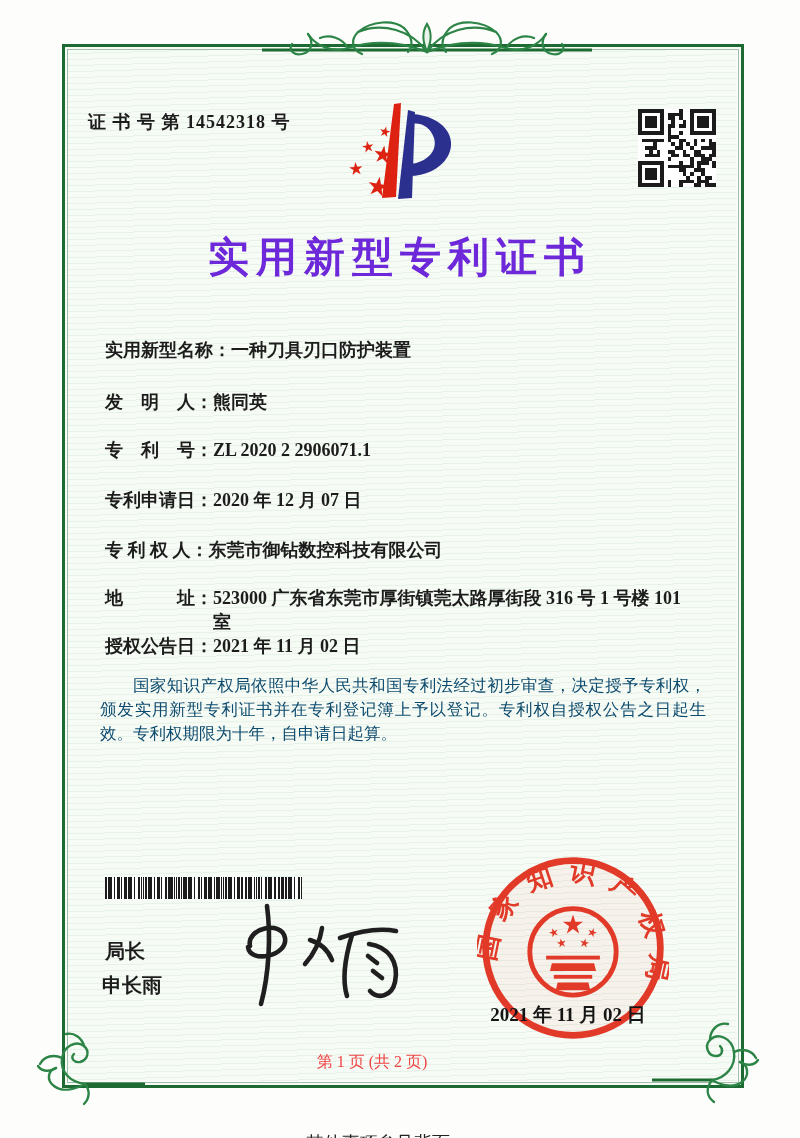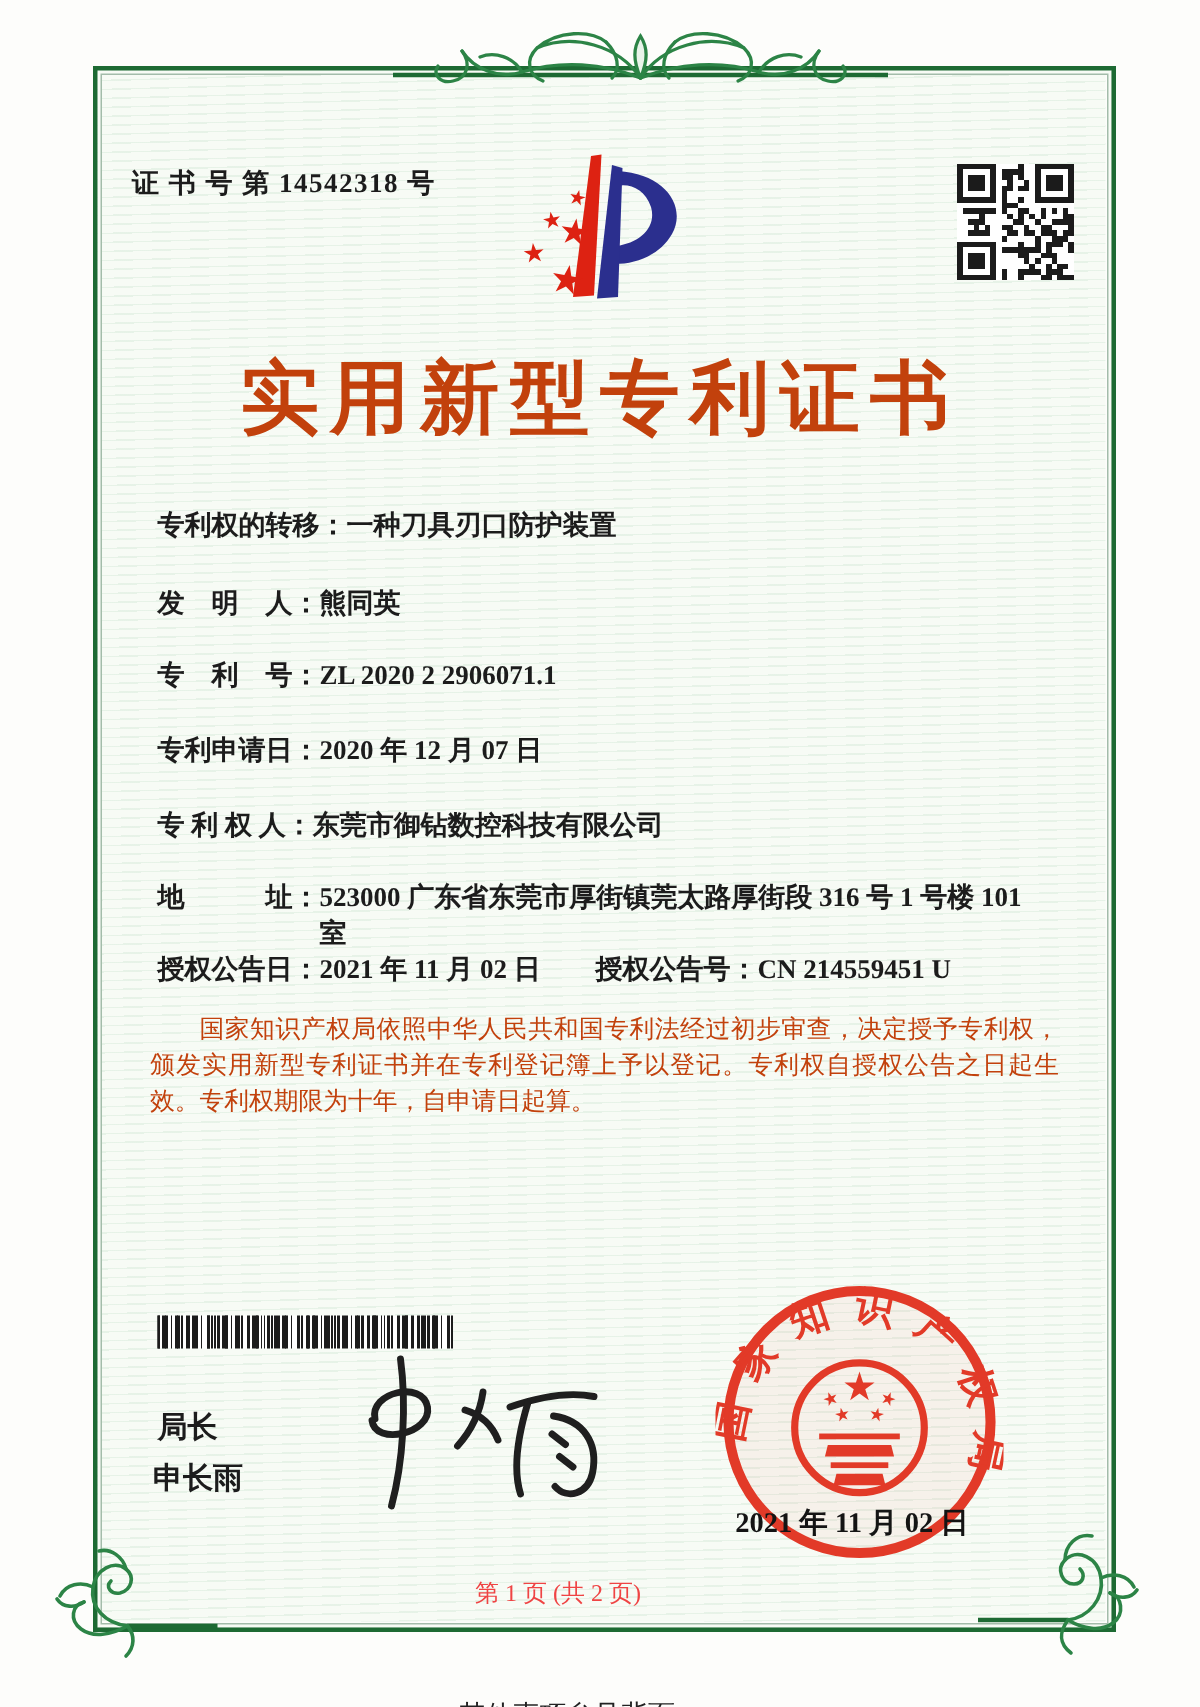--- a/index.html
+++ b/index.html
@@ -21,30 +21,30 @@
     border:3px solid #1d6a33;
     box-shadow:inset 0 0 0 2px #f7fbf5, inset 0 0 0 3px #a3bcaa;
     pointer-events:none;
   }
   .abs{position:absolute;}
   .cert-no{
     left:88px;top:110px;font-size:18px;font-weight:bold;letter-spacing:1px;
   }
   .title{
     left:0;top:230px;width:800px;text-align:center;
-    font-size:53px;font-weight:bold;letter-spacing:7px;color:#c2410c;
+    font-size:41px;font-weight:bold;letter-spacing:7px;color:#6d28d9;
   }
   .field-row{position:absolute;left:105px;width:600px;font-size:18px;font-weight:bold;line-height:24px;}
   .field-row .lab{display:inline-block;white-space:pre;}
   .field-row .val{display:inline;}
   .row-addr .val{display:inline-block;vertical-align:top;width:488px;}
   .pair-right{position:absolute;left:292px;top:0;white-space:nowrap;}
   .paragraphs{
     left:100px;top:674px;width:606px;font-size:16.5px;line-height:24px;
-    text-align:justify;color:#c2410c;
+    text-align:justify;color:#0c4a6e;
   }
   .paragraphs p{margin:0;text-indent:2em;}
   .barcode{
     left:105px;top:877px;width:197px;height:22px;
     background-image:
       repeating-linear-gradient(90deg,#1c1c1c 0 2px,transparent 2px 5px,#1c1c1c 5px 6px,transparent 6px 12px,#1c1c1c 12px 14px,transparent 14px 19px,#1c1c1c 19px 20px,transparent 20px 33px),
       repeating-linear-gradient(90deg,#1c1c1c 0 2px,#fff 2px 3px,#1c1c1c 3px 7px,#fff 7px 9px,#1c1c1c 9px 10px,#fff 10px 13px,#1c1c1c 13px 15px,#fff 15px 16px,#1c1c1c 16px 17px,#fff 17px 20px);
   }
   .officer-title{left:105px;top:938px;font-size:20px;font-weight:bold;font-family:"Liberation Sans","DejaVu Sans",sans-serif;}
   .officer-name{left:102px;top:972px;font-size:20px;font-weight:bold;font-family:"Liberation Sans","DejaVu Sans",sans-serif;}
@@ -263,42 +263,39 @@
       <rect x="16" y="20" width="1" height="1"></rect>
       <rect x="18" y="20" width="1" height="1"></rect>
       <rect x="19" y="20" width="1" height="1"></rect>
       <rect x="20" y="20" width="1" height="1"></rect>
     </g>
 </svg>
 
 <div class="abs title">实用新型专利证书</div>
 
 <div class="field-row" style="top:338px">
-  <span class="lab">专利权的转移：</span><span class="val">一种刀具刃口防护装置</span>
+  <span class="lab">实用新型名称：</span><span class="val">一种刀具刃口防护装置</span>
 </div>
 <div class="field-row" style="top:390px">
   <span class="lab">发　明　人：</span><span class="val">熊同英</span>
 </div>
 <div class="field-row" style="top:438px">
   <span class="lab">专　利　号：</span><span class="val">ZL 2020 2 2906071.1</span>
 </div>
 <div class="field-row" style="top:488px">
   <span class="lab">专利申请日：</span><span class="val">2020 年 12 月 07 日</span>
 </div>
 <div class="field-row" style="top:538px">
   <span class="lab">专 利 权 人：</span><span class="val">东莞市御钻数控科技有限公司</span>
 </div>
 <div class="field-row row-addr" style="top:586px">
   <span class="lab">地　　　址：</span><span class="val">523000 广东省东莞市厚街镇莞太路厚街段 316 号 1 号楼 101 室</span>
 </div>
 <div class="field-row" style="top:634px">
   <span class="lab">授权公告日：</span><span class="val">2021 年 11 月 02 日</span>
-  <span class="pair-right">
-    <span class="lab">授权公告号：</span><span class="val">CN 214559451 U</span>
-  </span>
 </div>
 
 <div class="abs paragraphs">
   <p>国家知识产权局依照中华人民共和国专利法经过初步审查，决定授予专利权，颁发实用新型专利证书并在专利登记簿上予以登记。专利权自授权公告之日起生效。专利权期限为十年，自申请日起算。</p>
 </div>
 
 <div class="abs barcode"></div>
 <div class="abs officer-title">局长</div>
 <div class="abs officer-name">申长雨</div>
 

